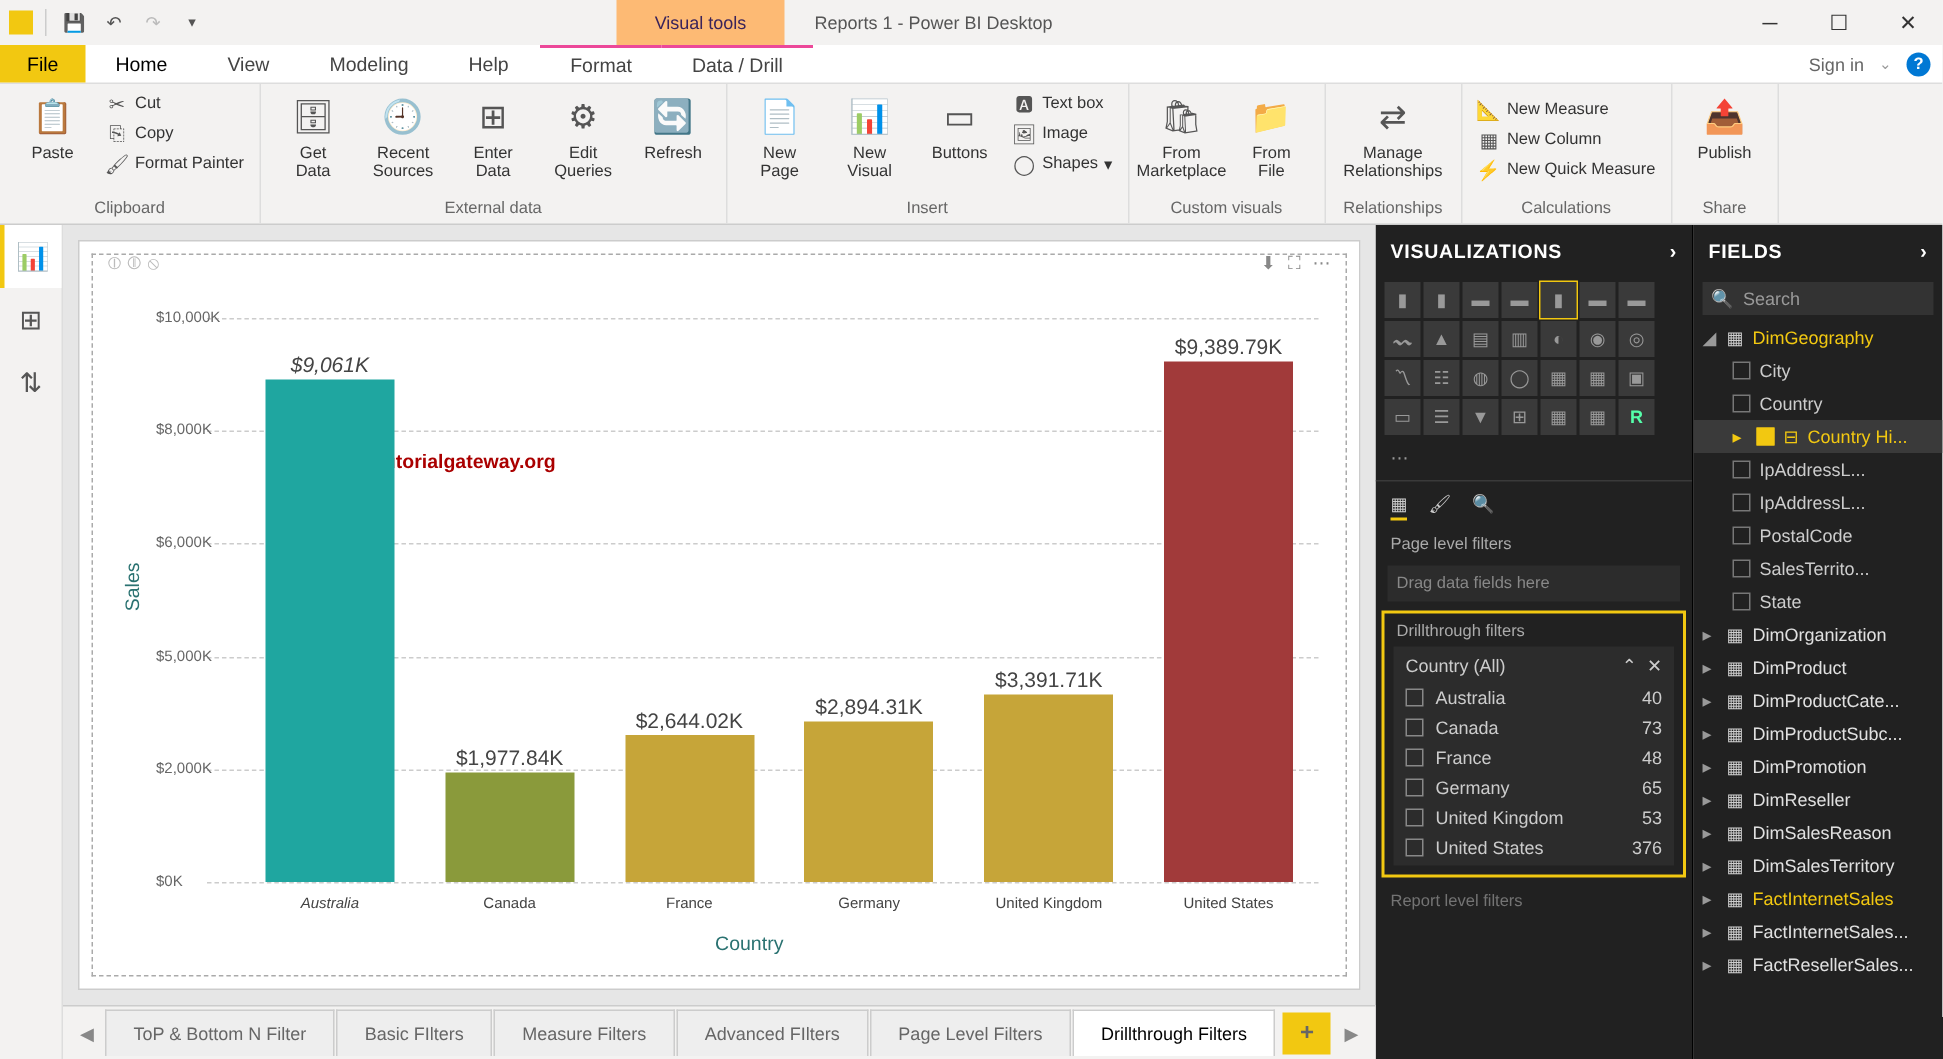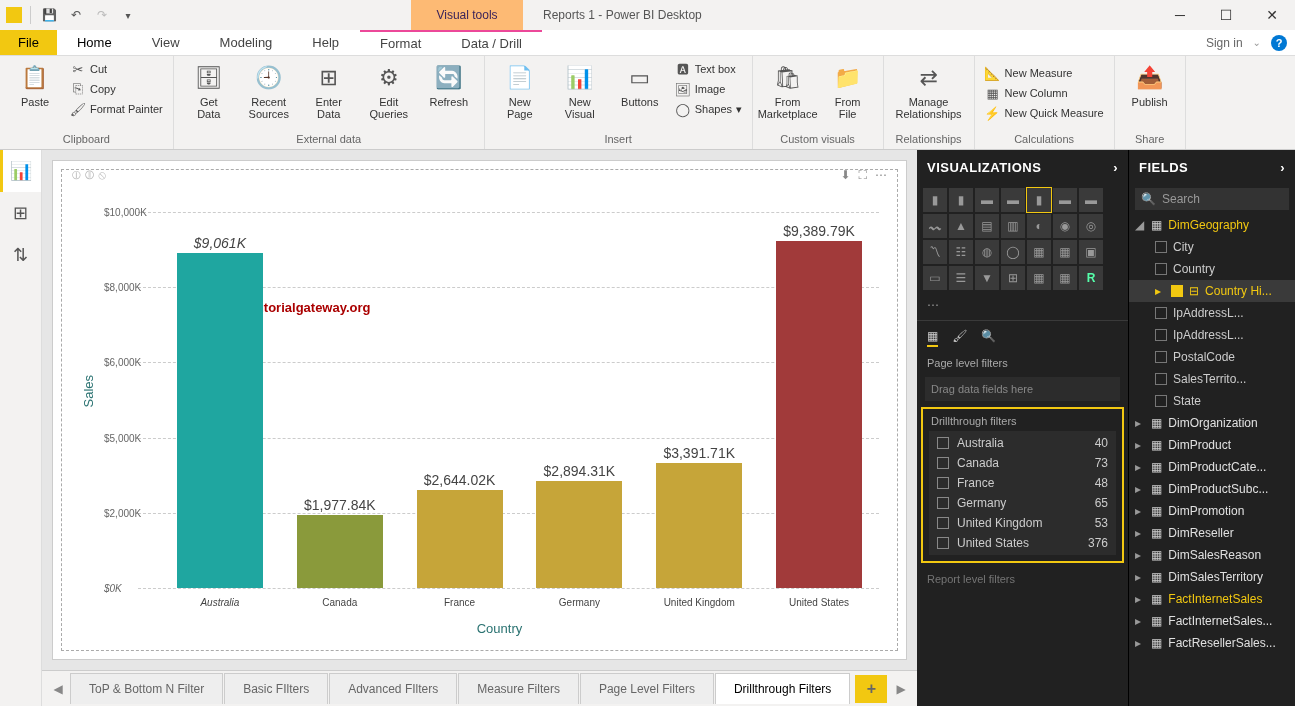--- a/index.html
+++ b/index.html
@@ -275,21 +275,21 @@
           <span>⬇</span>
           <span>⛶</span>
           <span>⋯</span>
         </div>
         <div class="watermark">©tutorialgateway.org</div>
         <div class="chart-area">
           <div class="ylabel">Sales</div>
           <div class="xlabel">Country</div>
           <div id="chart-grid">
               <div class="grid-line" style="top: 100%;"></div>
-              <div class="ytick" style="top: 100%; font-style: italic;">$0K</div>
+              <div class="ytick" style="top: 100%;">$0K</div>
               <div class="grid-line" style="top: 80%;"></div>
               <div class="ytick" style="top: 80%;">$2,000K</div>
               <div class="grid-line" style="top: 60%;"></div>
               <div class="ytick" style="top: 60%;">$5,000K</div>
               <div class="grid-line" style="top: 40%;"></div>
               <div class="ytick" style="top: 40%;">$6,000K</div>
               <div class="grid-line" style="top: 20%;"></div>
               <div class="ytick" style="top: 20%;">$8,000K</div>
               <div class="grid-line" style="top: 0%;"></div>
               <div class="ytick" style="top: 0%;">$10,000K</div>
@@ -327,22 +327,22 @@
               </div>
             </div>
         </div>
       </div>
     </div>
     <div class="tabstrip">
       <div class="nav">◀</div>
       <div id="page-tabs" style="display:flex">
           <div class="page-tab">ToP &amp; Bottom N Filter</div>
           <div class="page-tab">Basic FIlters</div>
+          <div class="page-tab">Measure Filters</div>
           <div class="page-tab">Advanced FIlters</div>
-          <div class="page-tab">Measure Filters</div>
           <div class="page-tab">Page Level Filters</div>
           <div class="page-tab active">Drillthrough Filters</div>
         </div>
       <div class="page-add">+</div>
       <div class="nav" style="margin-left:auto">▶</div>
     </div>
   </div>
 
   <div class="rightpanes">
 
@@ -385,20 +385,24 @@
       <div class="viz-tabs">
         <span style="border-bottom:2px solid #f2c811;padding-bottom:2px">▦</span>
         <span>🖌</span>
         <span>🔍</span>
       </div>
       <div class="section-label">Page level filters</div>
       <div class="drop-zone">Drag data fields here</div>
       <div class="drill-box">
         <div class="section-label" style="padding:2px 6px">Drillthrough filters</div>
         <div style="background:#2c2c2c;margin:2px 4px;padding:2px 0">
+          <div class="drill-header">
+            <span>Country  (All)</span>
+            <span><span>⌃</span>&nbsp;&nbsp;<span>✕</span></span>
+          </div>
           <div id="drill-items">
               <div class="drill-item">
                 <div class="chk"></div>
                 <span>Australia</span>
                 <span class="cnt">40</span>
               </div>
               <div class="drill-item">
                 <div class="chk"></div>
                 <span>Canada</span>
                 <span class="cnt">73</span>

